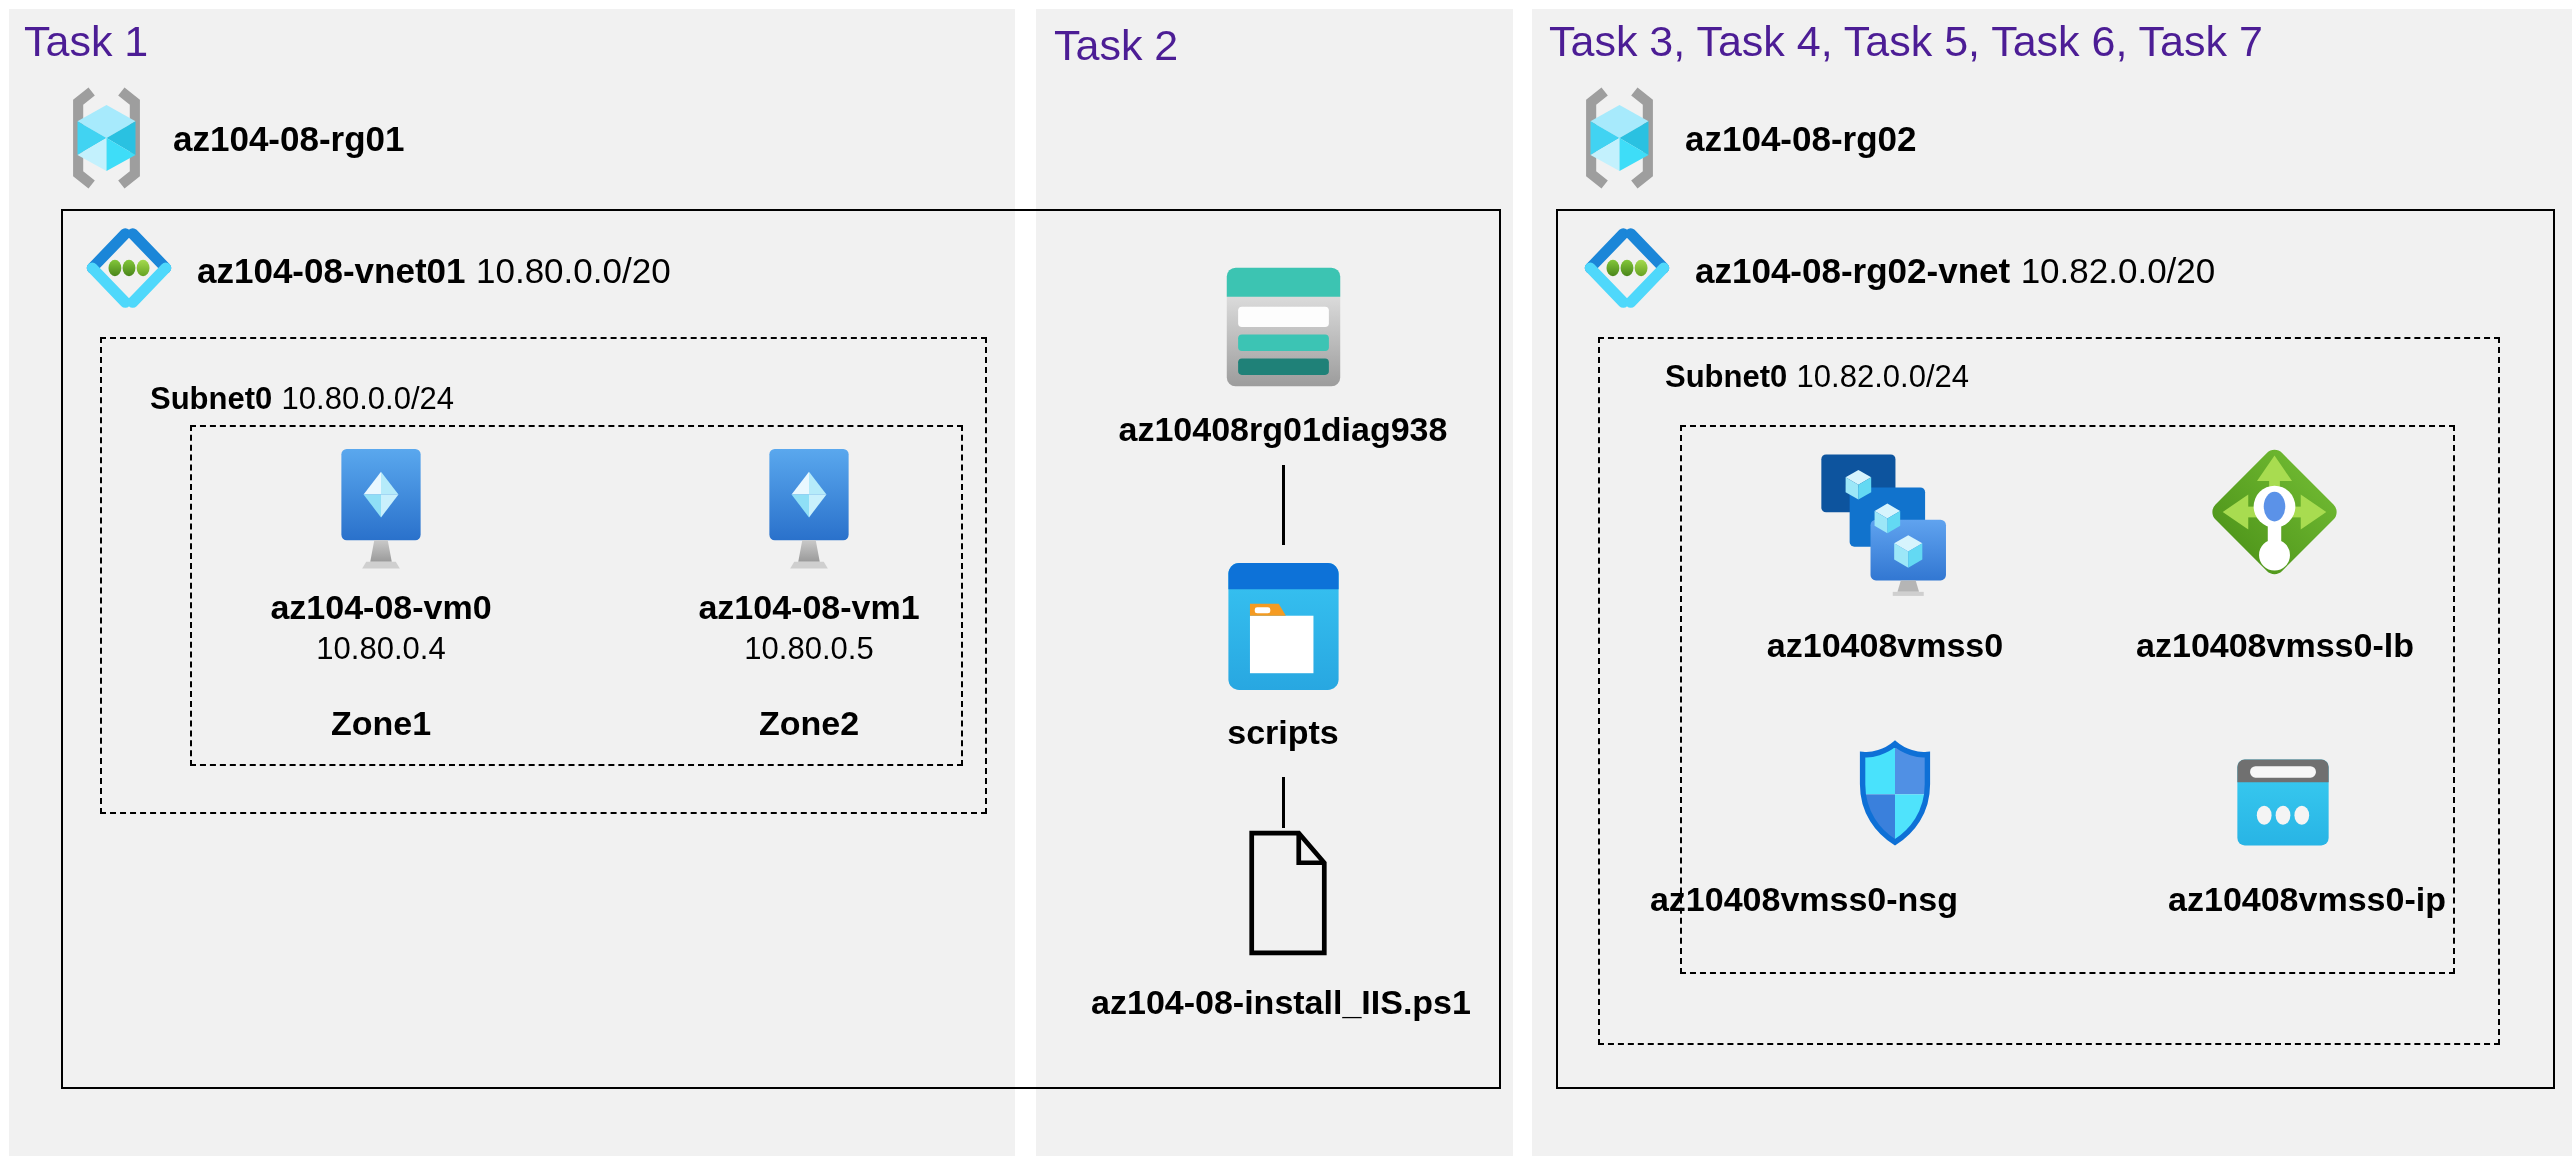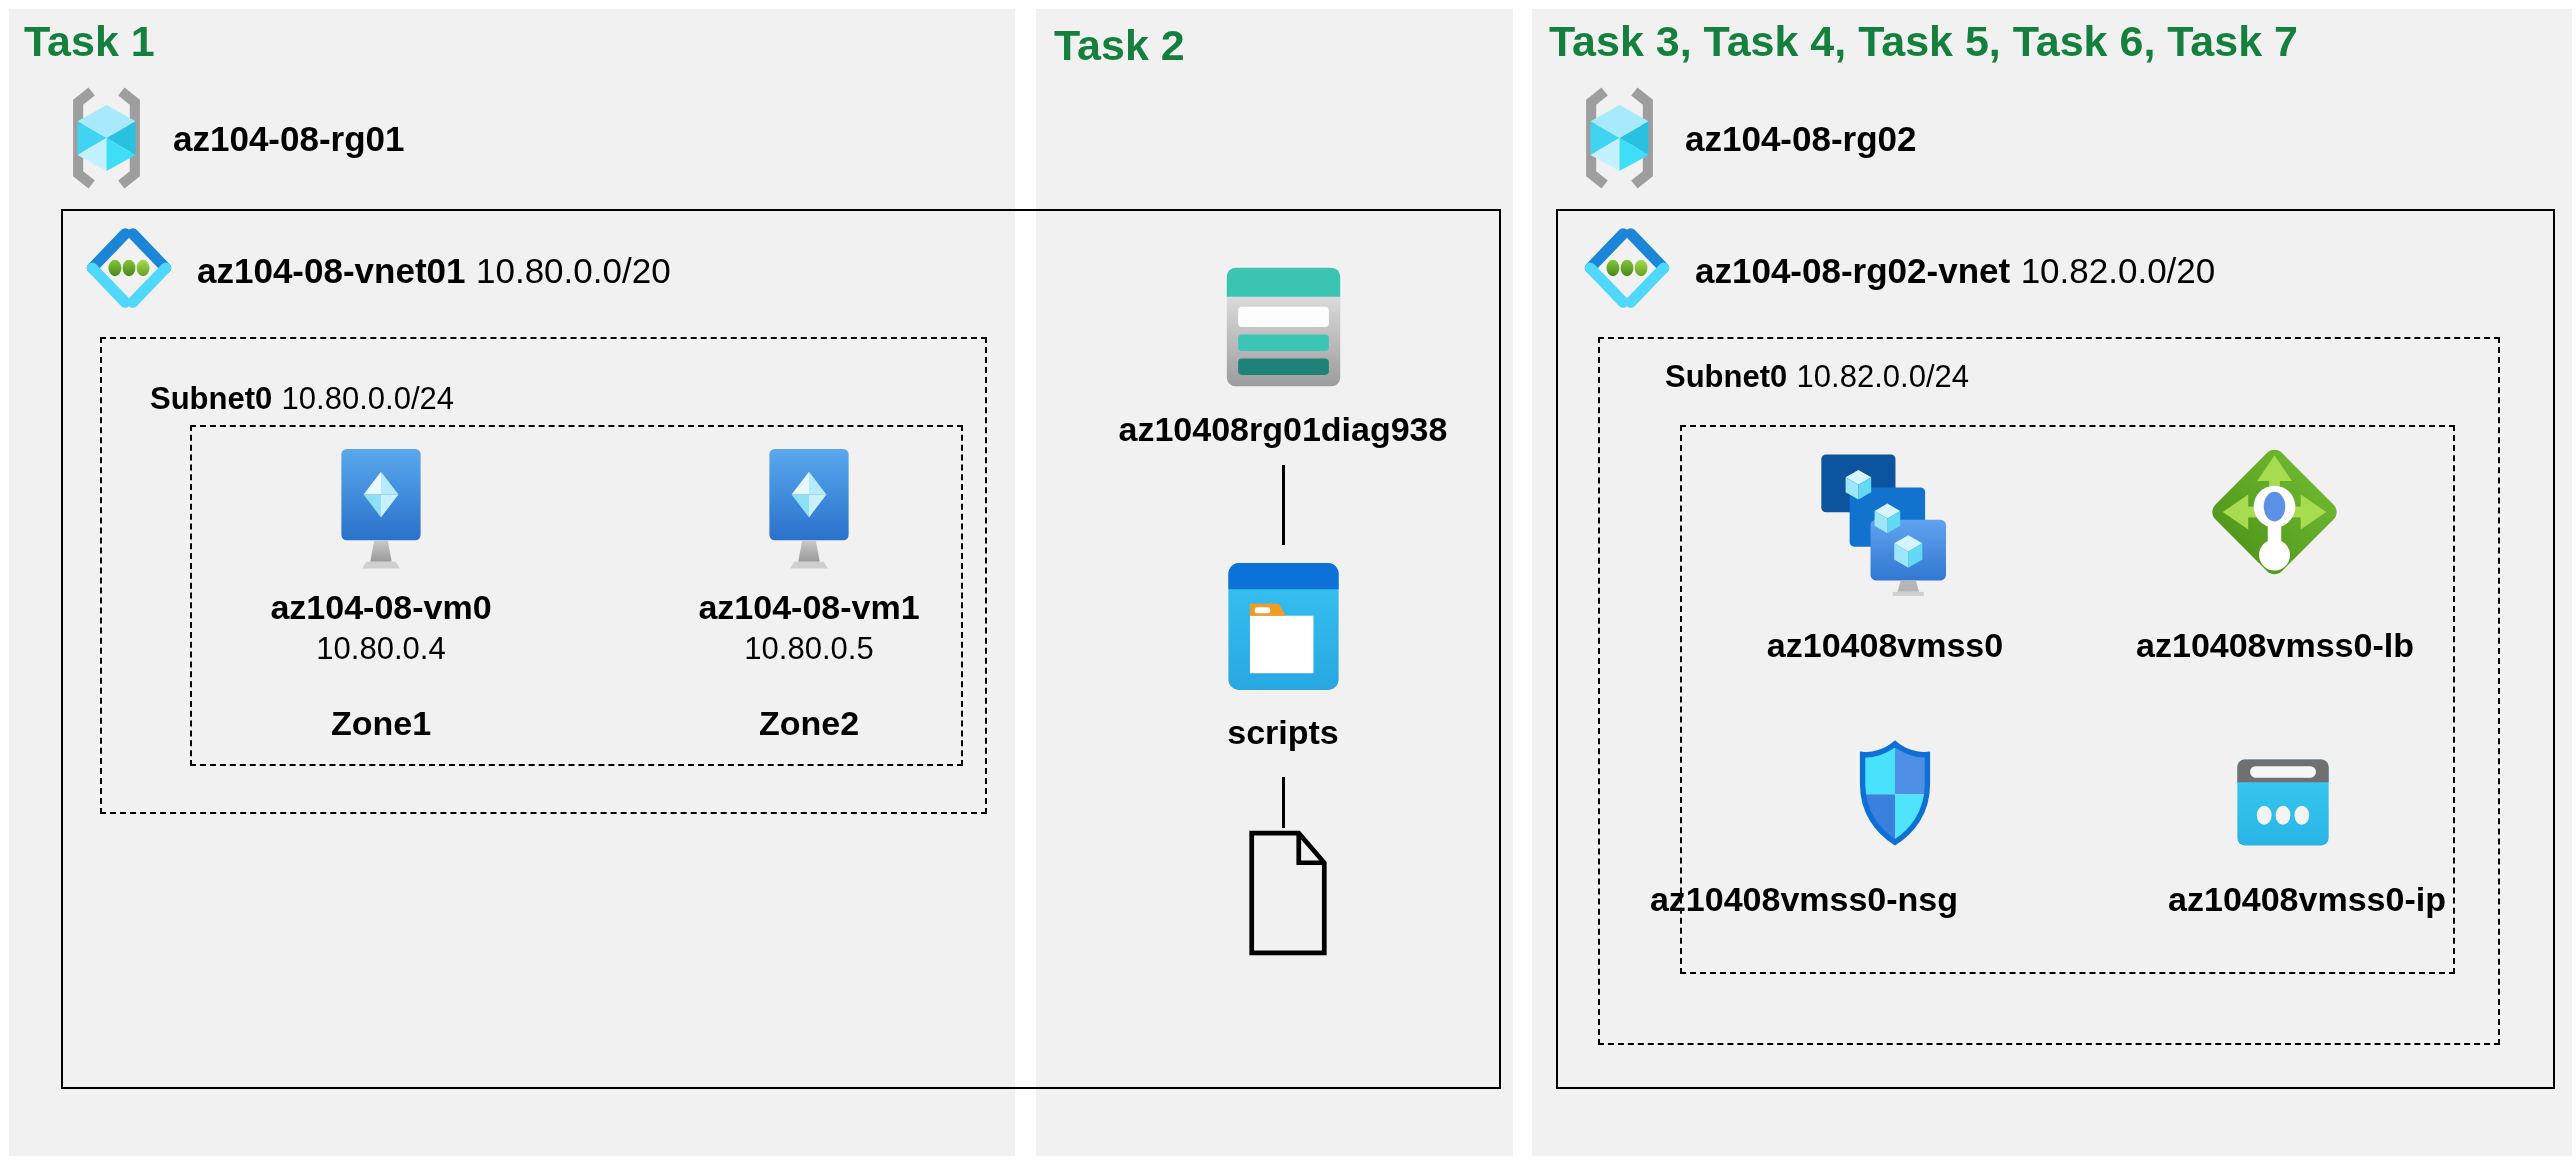--- a/index.html
+++ b/index.html
@@ -4,21 +4,21 @@
 <style>
   html,body { margin:0; padding:0; background:#ffffff; }
   .canvas {
     position:relative; width:2576px; height:1166px;
     background:#ffffff; overflow:hidden;
     font-family:"Liberation Sans", sans-serif;
     color:#000;
   }
   .panel { position:absolute; background:#f1f1f1; }
   .task-title {
-    position:absolute; color:#15803d; font-size:43px; font-weight:700;
+    position:absolute; color:#4c1d95; font-size:43px; font-weight:400;
     white-space:nowrap; line-height:1.1;
   }
   .box   { position:absolute; border:2.7px solid #000; box-sizing:border-box; background:transparent; }
   .dash  { position:absolute; border:2.7px dashed #000; box-sizing:border-box; background:transparent; }
   .lbl   { position:absolute; font-size:34px; font-weight:700; white-space:nowrap; line-height:1.15; }
   .lbl-big { font-size:35px; }
   .lbl-med { font-size:31px; }
   .reg   { font-weight:400; }
   .cidr  { font-weight:400; margin-left:0.30em; }
   .ctr   { transform:translateX(-50%); text-align:left; }
@@ -227,20 +227,21 @@
   <svg class="abs" style="left:1226px; top:560px;" width="115" height="133" viewBox="0 0 96 110">
       <use href="#icon-folder"></use>
     </svg>
   <div class="lbl ctr" style="left:1283px; top:713px;">scripts</div>
 
   <div class="vline" style="left:1282px; top:777px; height:51px;"></div>
 
   <svg class="abs" style="left:1245px; top:829px;" width="86" height="128" viewBox="0 0 128 190">
       <use href="#icon-doc"></use>
     </svg>
+  <div class="lbl ctr" style="left:1281px; top:983px;">az104-08-install_IIS.ps1</div>
 
   <svg class="abs" style="left:1579px; top:86px;" width="81" height="104" viewBox="0 0 120 154">
       <use href="#icon-rg"></use>
     </svg>
   <div class="lbl lbl-big" style="left:1685px; top:119px;">az104-08-rg02</div>
 
   <div class="box" style="left:1556px; top:209px; width:999px; height:880px;"></div>
 
   <svg class="abs" style="left:1578px; top:225px;" width="98" height="86" viewBox="0 0 160 140">
       <use href="#icon-vnet"></use>

